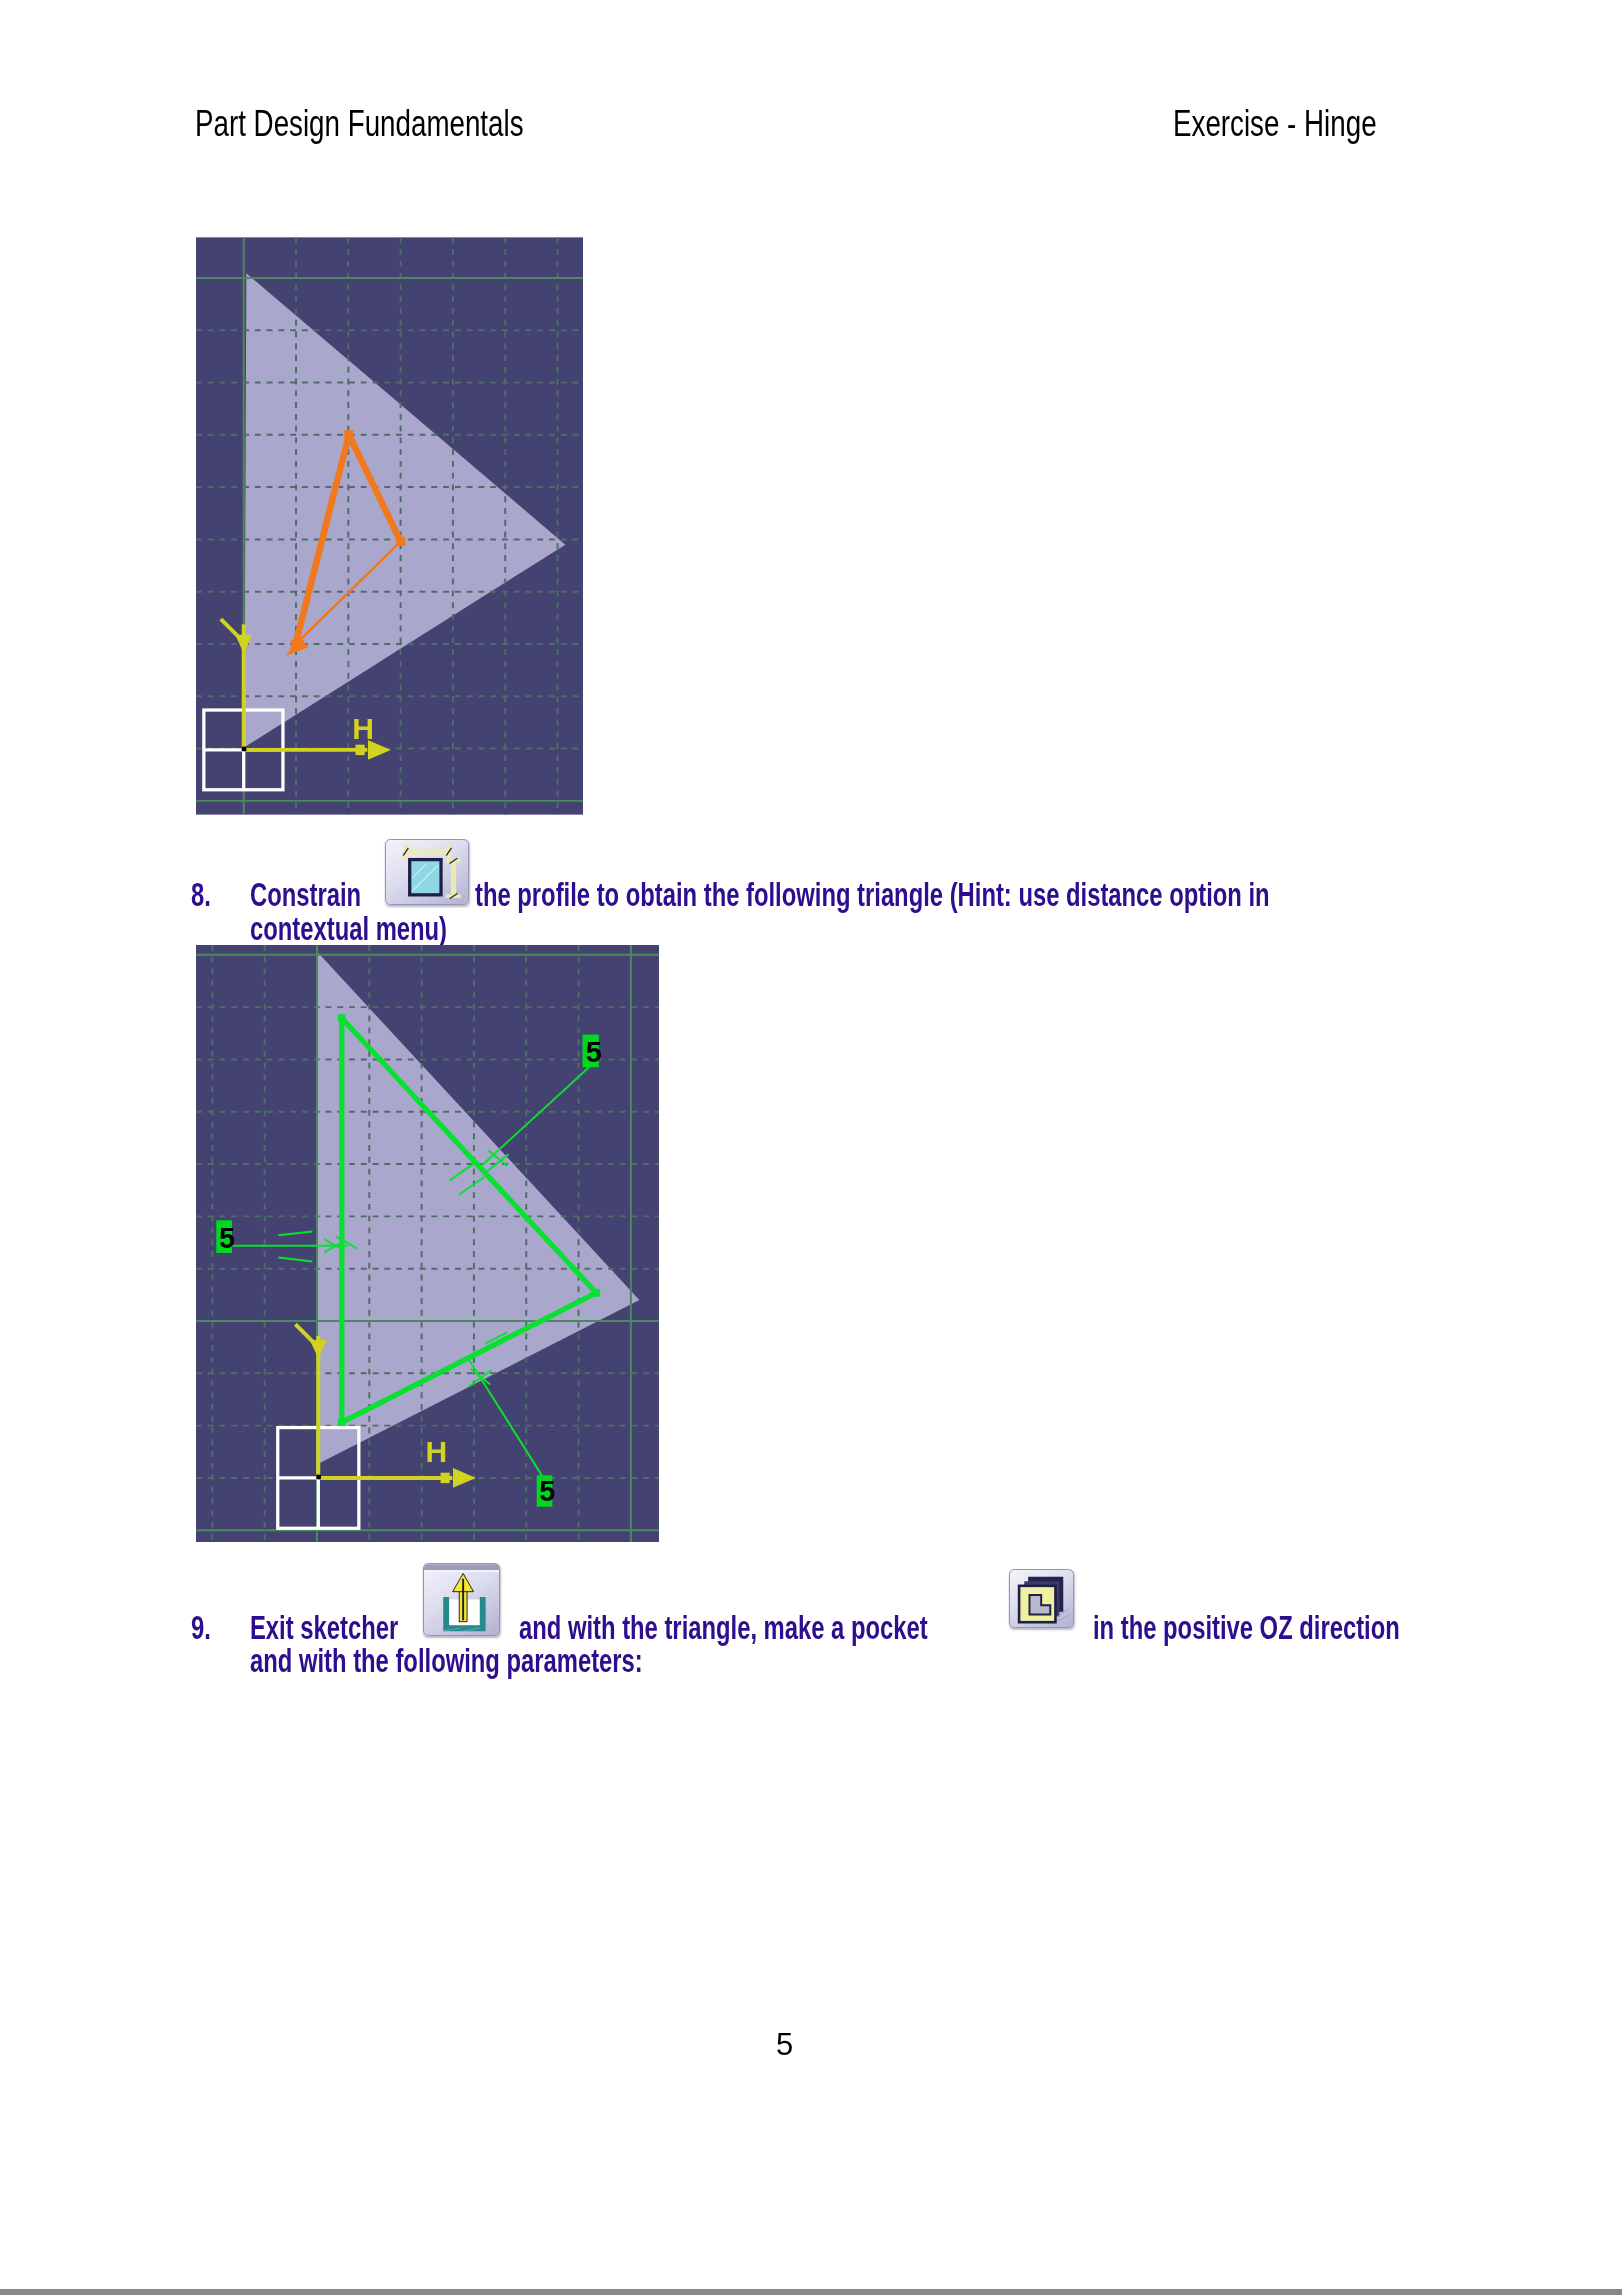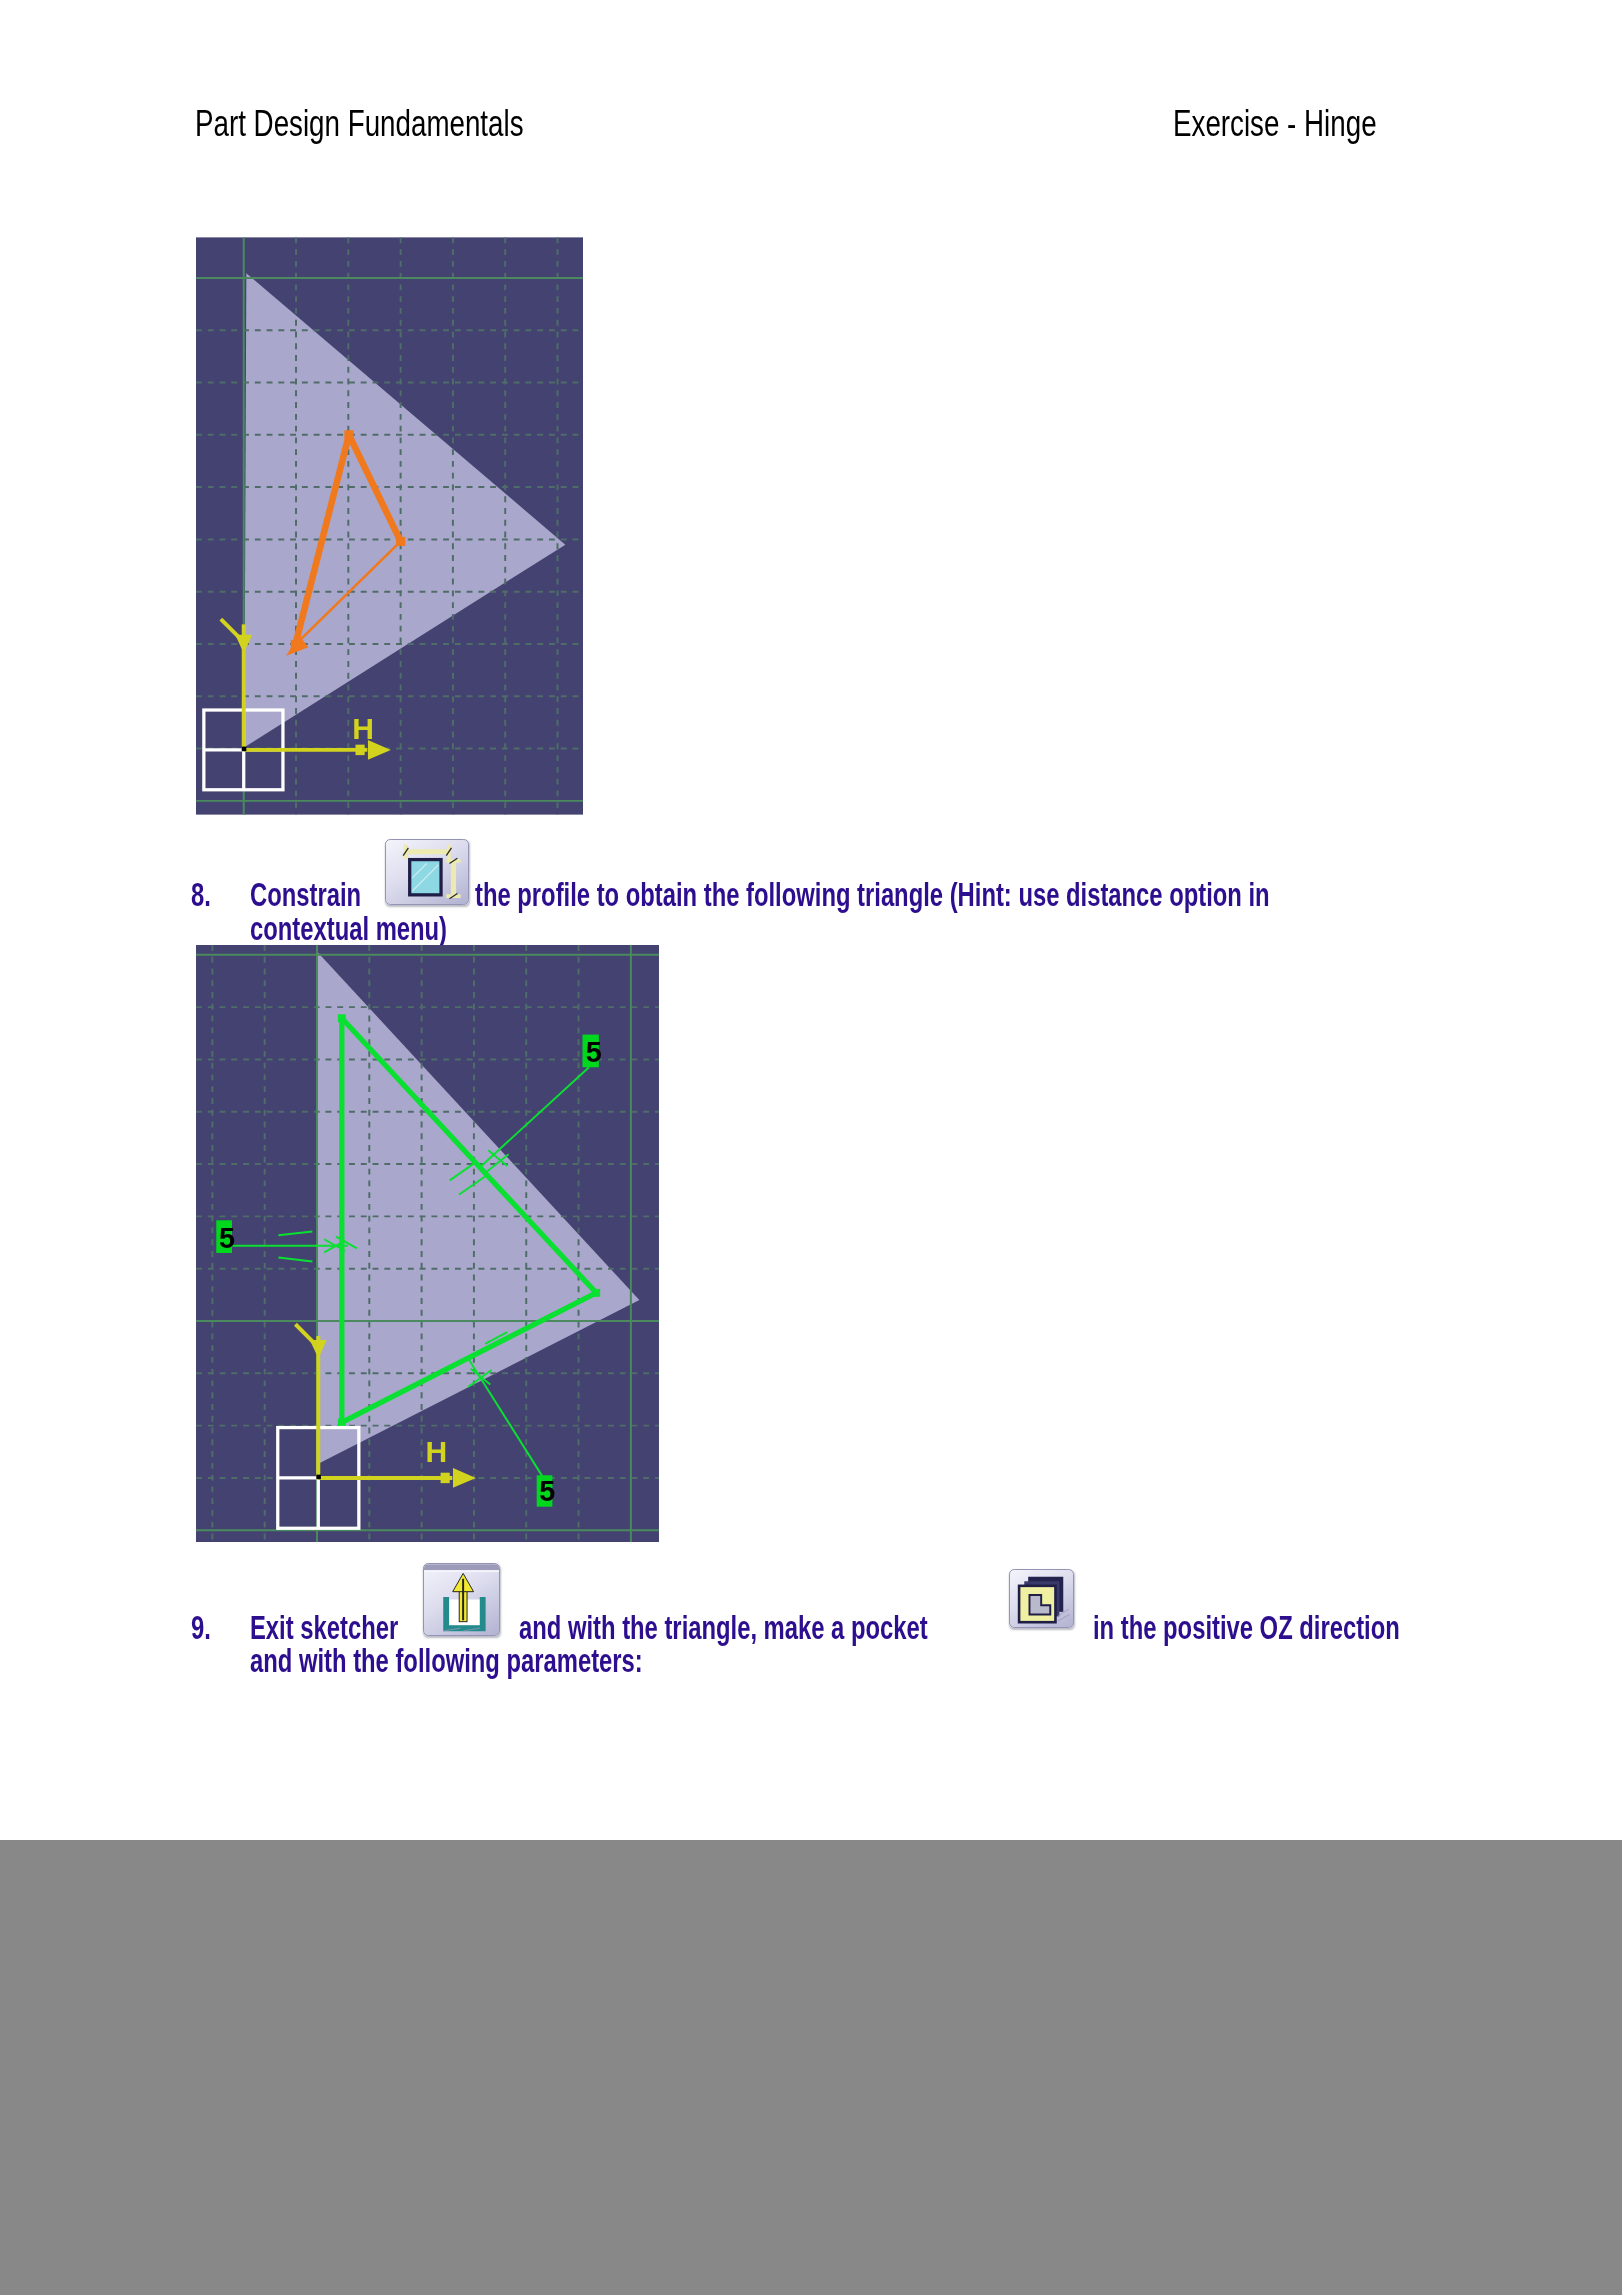--- a/index.html
+++ b/index.html
@@ -1,18 +1,18 @@
 <!DOCTYPE html>
 <html style="font-size:10.5px"><head>
 <meta charset="utf-8">
 <style>
   html,body{margin:0;padding:0;background:#888;}
   .page{
     position:relative;
-    width:1622px;height:1840px;
+    width:1622px;height:2289px;
     background:#ffffff;
     overflow:hidden;
     font-family:"Liberation Sans",sans-serif;
   }
   .htext{
     position:absolute;
     font:400 37px "Liberation Sans",sans-serif;
     color:#000;
     white-space:nowrap;
     transform:scaleX(.75);

